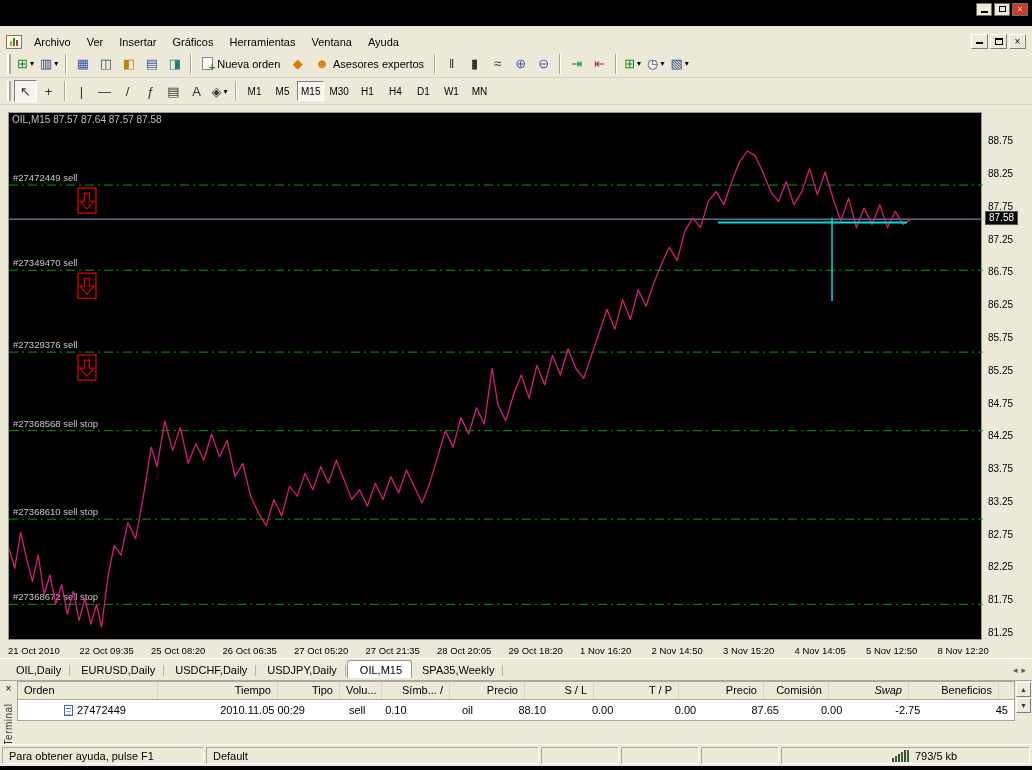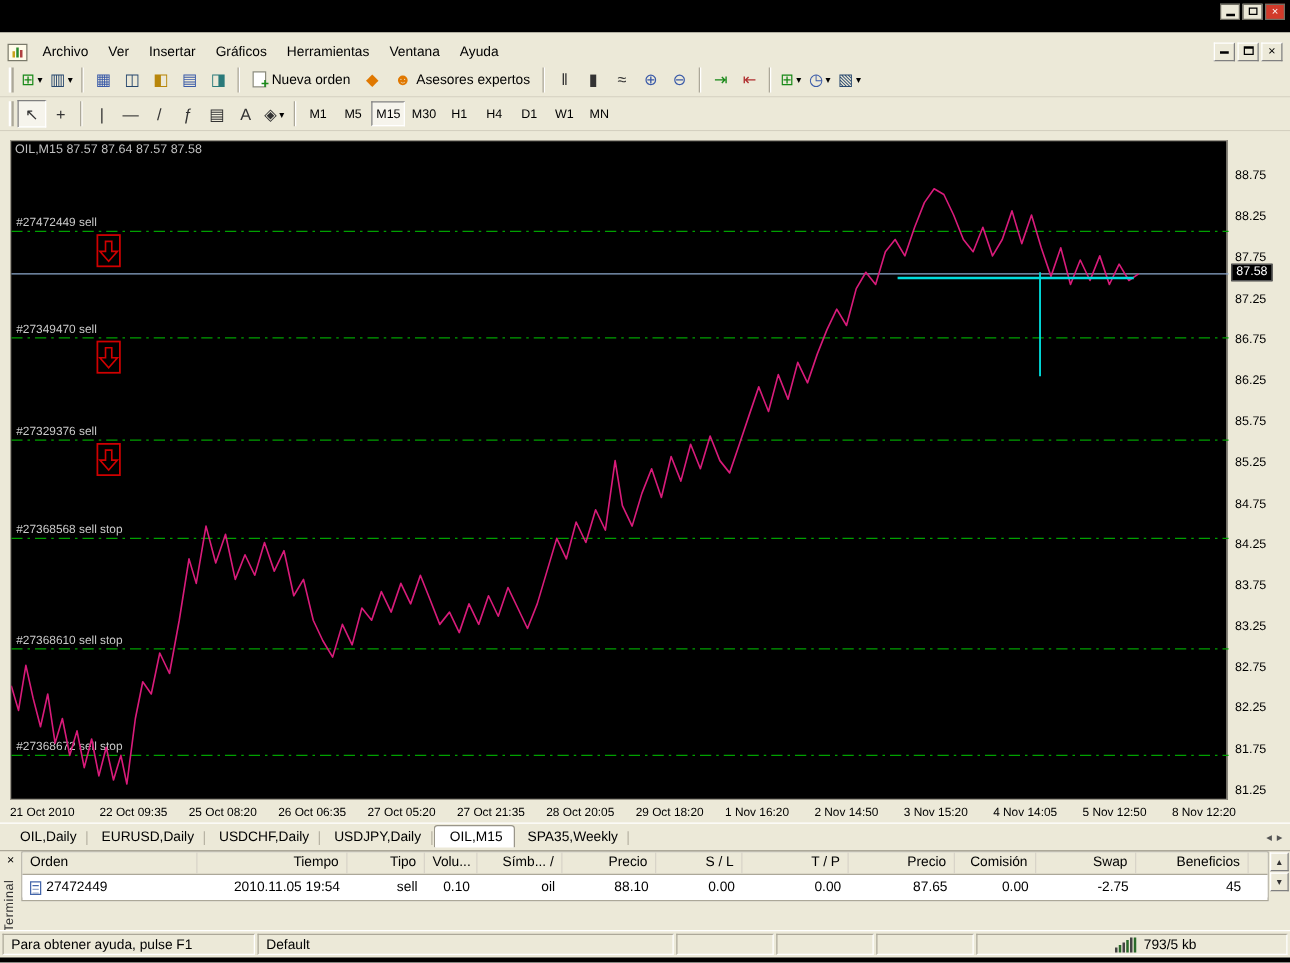--- a/index.html
+++ b/index.html
@@ -65,21 +65,21 @@
   .ctab-arrows { margin-left:auto; padding-right:6px; display:flex; gap:4px; font-size:9px; color:#555; align-items:center; height:100%; }
 
   
   .terminal { position:absolute; top:680px; left:0; width:1032px; height:64px; background:#ece9d8; border-top:1px solid #aca899; }
   .t-side { position:absolute; left:0; top:0; width:17px; height:64px; }
   .t-close { display:block; width:13px; height:13px; margin:2px; text-align:center; line-height:11px; font-size:10px; color:#000; }
   .t-vlabel { position:absolute; top:38px; left:-14px; transform:rotate(-90deg); transform-origin:center; font-size:10px; color:#333; letter-spacing:0.5px; display:block; width:44px; text-align:center; }
   .t-body { position:absolute; left:17px; top:0; width:998px; height:40px; background:#fff; border:1px solid #aca899; }
   .t-header { display:flex; height:18px; background:#ece9d8; border-bottom:1px solid #aca899; }
   .t-hcell { font-size:11px; padding:2px 6px 0; border-right:1px solid #d8d4c8; white-space:nowrap; overflow:hidden; }
-  .t-row { display:flex; height:18px; background:#fff; }
+  .t-row { display:flex; height:18px; background:#fff;padding-left:40px; }
   .t-cell { font-size:11px; padding:2px 6px 0; white-space:nowrap; overflow:hidden; display:flex; align-items:center; gap:4px; }
   .ord-icon { width:9px; height:11px; background:#fff; border:1px solid #4466aa; position:relative; flex:none; }
   .ord-icon::before { content:""; position:absolute; top:2px; left:1px; right:1px; height:1px; background:#4466aa; box-shadow:0 3px 0 #99aacc, 0 6px 0 #99aacc; }
   .t-scroll { position:absolute; right:0; top:0; width:17px; height:40px; }
   .t-sbtn { display:block; width:15px; height:15px; margin:1px; background:#ece9d8; border:1px solid; border-color:#fff #808080 #808080 #fff; text-align:center; font-size:8px; line-height:13px; color:#333; }
   .t-tabs { position:absolute; left:17px; top:42px; height:22px; display:flex; align-items:flex-start; gap:0; }
   .ttab { padding:2px 8px; font-size:11px; position:relative; }
   .ttab.active { background:#fff; border:1px solid #9a968a; border-radius:0 0 3px 3px; border-top-color:#fff; }
   .ttab:not(.active)::after { content:""; position:absolute; right:0; top:4px; height:10px; border-right:1px solid #b8b4a4; }
 
@@ -340,31 +340,31 @@
           <div class="t-hcell" style="width: 140px; text-align: left;">Orden</div>
           <div class="t-hcell" style="width: 120px; text-align: right;">Tiempo</div>
           <div class="t-hcell" style="width: 62px; text-align: right;">Tipo</div>
           <div class="t-hcell" style="width: 42px; text-align: right;">Volu...</div>
           <div class="t-hcell" style="width: 68px; text-align: right;">Símb...  /</div>
           <div class="t-hcell" style="width: 75px; text-align: right;">Precio</div>
           <div class="t-hcell" style="width: 69px; text-align: right;">S / L</div>
           <div class="t-hcell" style="width: 85px; text-align: right;">T / P</div>
           <div class="t-hcell" style="width: 85px; text-align: right;">Precio</div>
           <div class="t-hcell" style="width: 65px; text-align: right;">Comisión</div>
-          <div class="t-hcell" style="width: 80px; text-align: right;">Swap</div>
+          <div class="t-hcell" style="width: 80px; text-align: right; font-style: italic;">Swap</div>
           <div class="t-hcell" style="width: 90px; text-align: right;">Beneficios</div>
         </div>
       <div id="t-rows">
           <div class="t-row">
             <div class="t-cell" style="width: 140px; justify-content: flex-start;">
               <span class="ord-icon"></span>
               <span>27472449</span>
             </div>
             <div class="t-cell" style="width: 120px; justify-content: flex-end;">
-              <span>2010.11.05 19:54</span>
+              <span>2010.11.05 00:29</span>
             </div>
             <div class="t-cell" style="width: 62px; justify-content: flex-end;">
               <span>sell</span>
             </div>
             <div class="t-cell" style="width: 42px; justify-content: flex-end;">
               <span>0.10</span>
             </div>
             <div class="t-cell" style="width: 68px; justify-content: flex-end;">
               <span>oil</span>
             </div>

